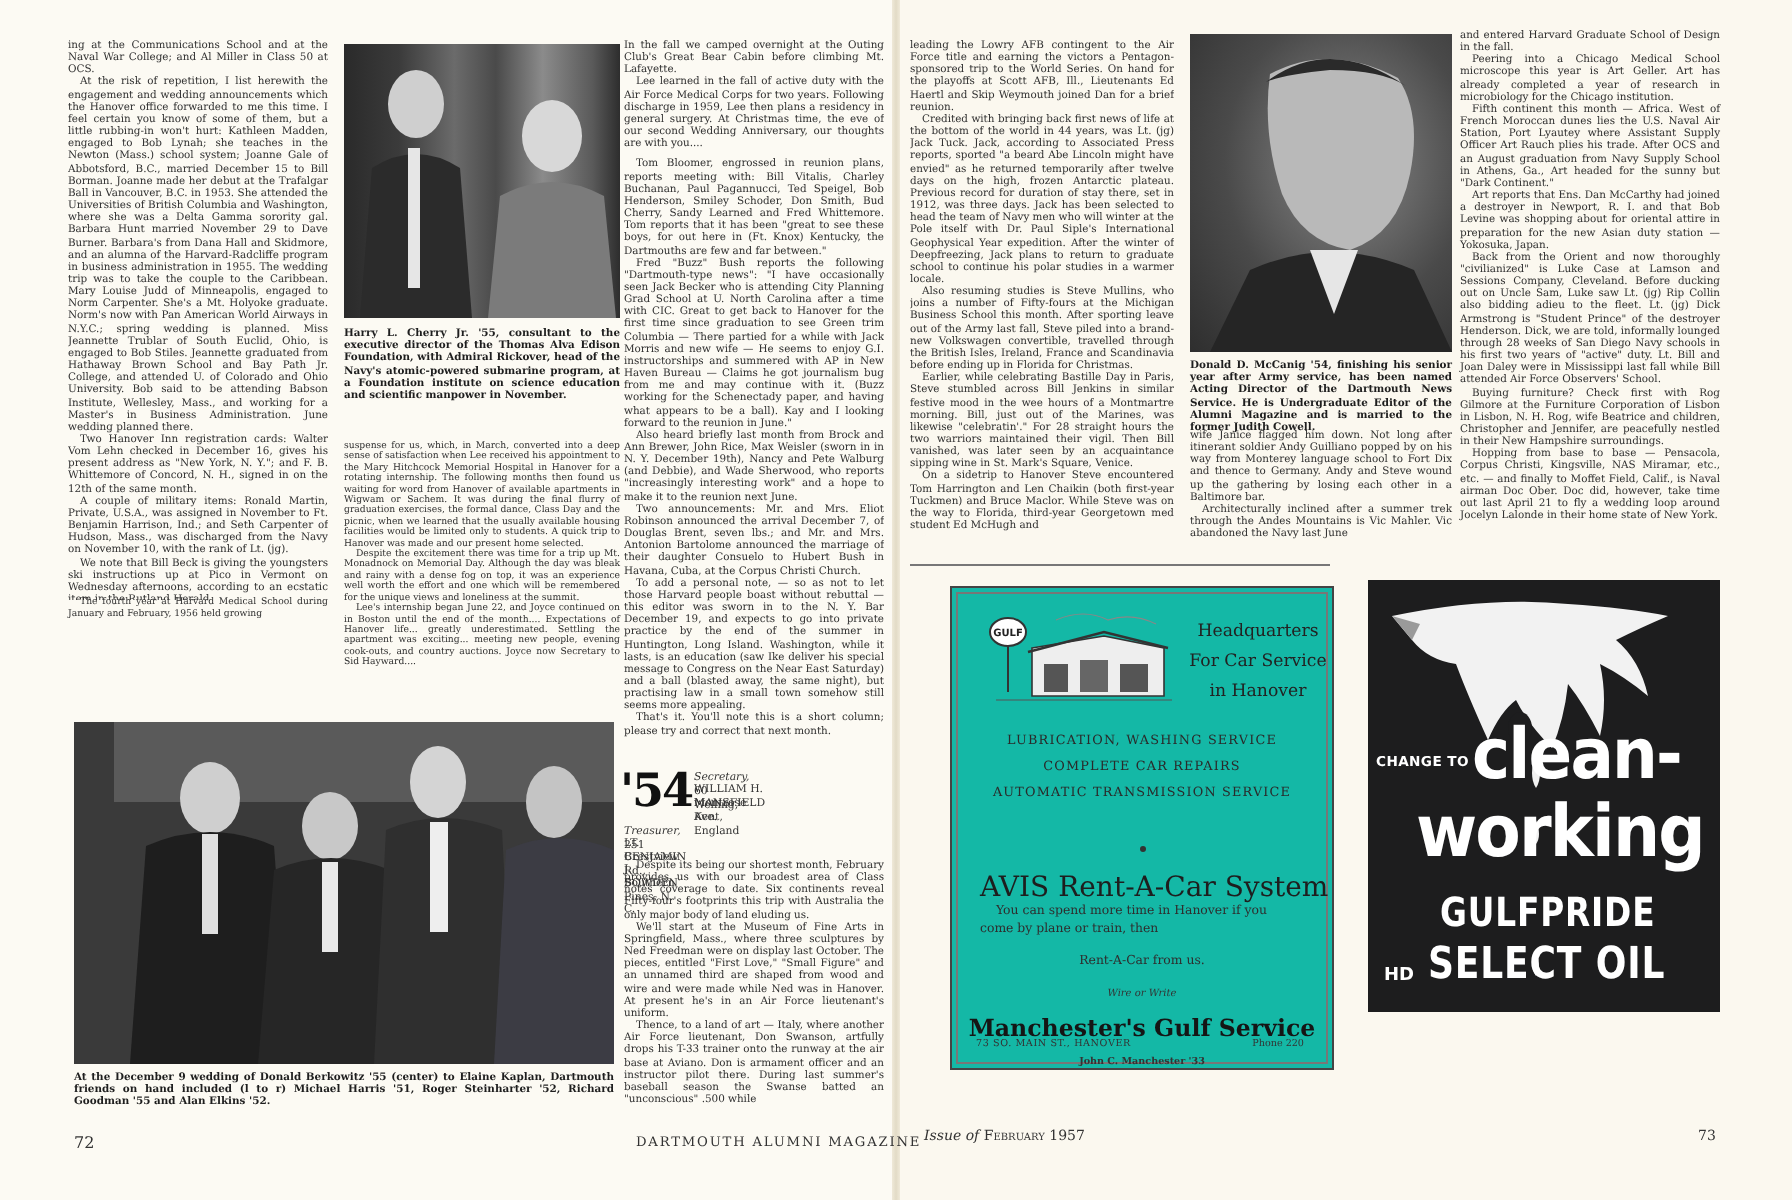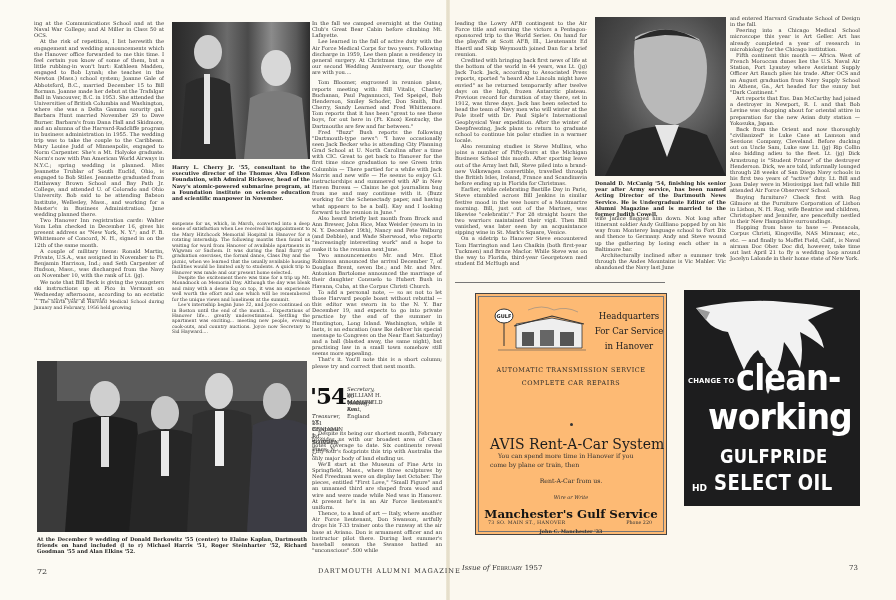--- a/index.html
+++ b/index.html
@@ -13,21 +13,21 @@
   .col p.noind{text-indent:0;}
   .photo{position:absolute;background:#3a3a3a;overflow:hidden;}
   .caption{position:absolute;font-size:5.2px;line-height:6.2px;font-weight:bold;color:#1e1e1e;text-align:justify;}
   .pageno{position:absolute;font-size:8px;color:#333;}
   .footer{position:absolute;font-size:6.6px;letter-spacing:0.9px;color:#333;}
   .class-head{position:absolute;}
   .class-year{position:absolute;font-size:23px;font-weight:bold;color:#111;letter-spacing:-1px;}
   .sec-line{position:absolute;font-size:5.4px;color:#333;line-height:6.4px;}
   .sc{font-variant:small-caps;font-style:normal;}
   .ad-gulf{position:absolute;left:475px;top:295px;width:227px;height:284px;}
-  .ad-gulf-box{position:absolute;left:13px;top:23px;width:190px;height:240px;border:1.5px solid #444;background:#fdba74;}
+  .ad-gulf-box{position:absolute;left:13px;top:23px;width:190px;height:240px;border:1.5px solid #444;background:#14b8a6;}
   .ad-gulf-inner{position:absolute;left:2px;top:2px;right:2px;bottom:2px;border:0.6px solid #777;}
   .gulf-head{position:absolute;left:114px;top:15px;width:78px;text-align:center;font-size:8.6px;line-height:15px;color:#222;}
   .gulf-services{position:absolute;left:0;top:70px;width:100%;text-align:center;font-size:6.4px;line-height:13px;letter-spacing:0.6px;color:#2a2a2a;}
   .gulf-dot{position:absolute;left:94px;top:129px;width:3px;height:3px;border-radius:50%;background:#333;}
   .avis-title{position:absolute;left:14px;top:142px;font-size:14px;color:#1e1e1e;}
   .avis-body{position:absolute;left:14px;top:158px;width:165px;font-size:6.2px;line-height:8.5px;color:#2e2e2e;}
   .avis-body .l1{text-indent:8px;}
   .avis-rent{position:absolute;left:0;top:183px;width:100%;text-align:center;font-size:6.2px;color:#2e2e2e;}
   .wire{position:absolute;left:0;top:200px;width:100%;text-align:center;font-size:5px;font-style:italic;color:#333;}
   .mgs-title{position:absolute;left:0;top:213px;width:100%;text-align:center;font-size:11.8px;font-weight:bold;color:#151515;}
@@ -184,22 +184,23 @@
       <rect x="68" y="28" width="14" height="14" fill="#555"></rect>
       <path d="M36 6 Q50 0 62 6 Q74 2 86 8" fill="none" stroke="#888" stroke-width="0.6"></path>
       <line x1="6" y1="46" x2="94" y2="46" stroke="#555" stroke-width="0.6"></line>
     </svg>
     <div class="gulf-head">
       <div>Headquarters</div>
       <div>For Car Service</div>
       <div>in Hanover</div>
     </div>
     <div class="gulf-services">
+      <div>LUBRICATION, WASHING SERVICE</div>
+      <div>COMPLETE CAR REPAIRS</div>
       <div>AUTOMATIC TRANSMISSION SERVICE</div>
-      <div>COMPLETE CAR REPAIRS</div>
     </div>
     <div class="gulf-dot"></div>
     <div class="avis-title">AVIS Rent-A-Car System</div>
     <div class="avis-body">
       <div class="l1">You can spend more time in Hanover if you</div>
       <div>come by plane or train, then</div>
     </div>
     <div class="avis-rent">Rent-A-Car from us.</div>
     <div class="wire">Wire or Write</div>
     <div class="mgs-title">Manchester's Gulf Service</div>

